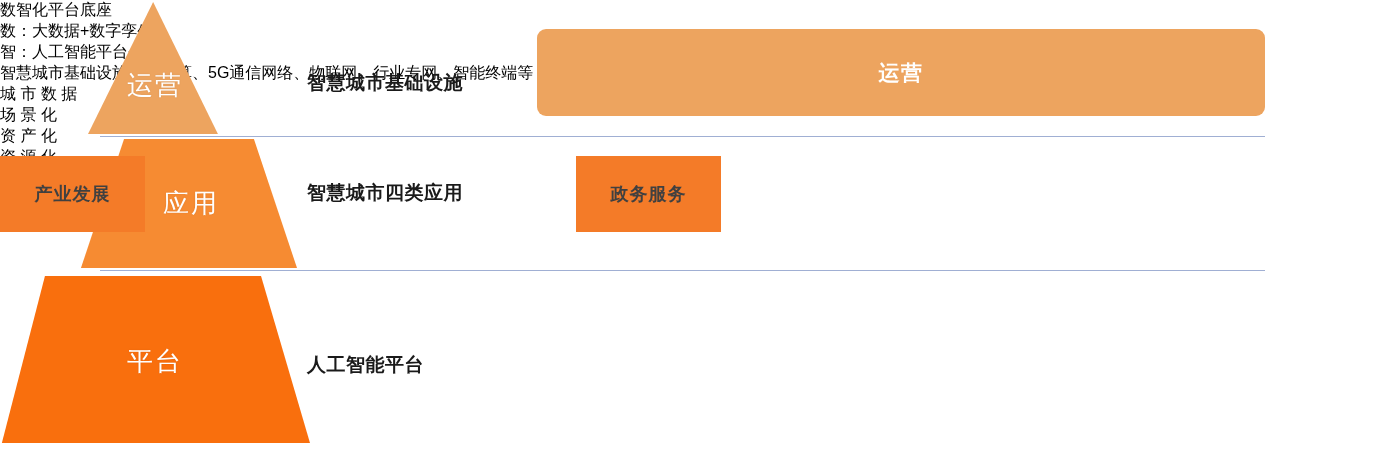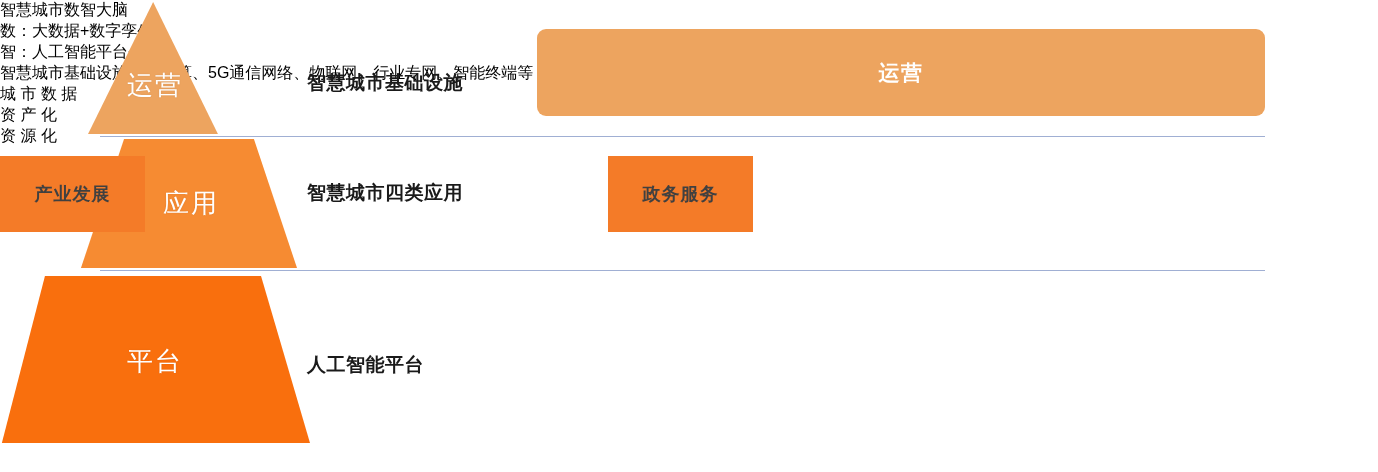--- a/index.html
+++ b/index.html
@@ -118,21 +118,21 @@
     height: 76px;
     background: #f47b28;
     display: flex;
     align-items: center;
     justify-content: center;
     color: #404040;
     font-size: 18px;
     font-weight: bold;
     letter-spacing: 1px;
   }
-  #app-0 { left: 576px; margin-left: 32px; }
+  #app-0 { left: 576px; }
   #app-1 { left": 0; left: 751px; }
   #app-2 { left: 920px; }
   #app-3 { left: 1090px; }
 
   /* down arrows under each app box */
   .app-arrow {
     position: absolute;
     top: 232px;
     width: 62px;
     height: 36px;
@@ -295,21 +295,21 @@
   </div>
 
   <div class="app-arrow" id="arrow-0"></div>
   <div class="app-arrow" id="arrow-1"></div>
   <div class="app-arrow" id="arrow-2"></div>
   <div class="app-arrow" id="arrow-3"></div>
 
   <div id="gray-connector"></div>
 
   <div id="brain-panel">
-    <div id="brain-title">智慧城市数智大脑</div>
+    <div id="brain-title">数智化平台底座</div>
     <div class="brain-card" id="brain-card-0">
       <span>数：大数据+数字孪生</span>
     </div>
     <div class="brain-card" id="brain-card-1">
       <span>智：人工智能平台+算法</span>
     </div>
   </div>
 
   <div id="infra-bar">
     <span>智慧城市基础设施：云计算、5G通信网络、物联网、行业专网、智能终端等</span>
@@ -317,20 +317,25 @@
 
   <div id="green-panel">
 
     <div id="green-side-label">
       <span>城</span>
       <span>市</span>
       <span>数</span>
       <span>据</span>
     </div>
 
+    <div class="green-card" id="green-card-0">
+      <span>场</span>
+      <span>景</span>
+      <span>化</span>
+    </div>
 
     <div class="green-arrow" id="green-arrow-0"></div>
 
     <div class="green-card" id="green-card-1">
       <span>资</span>
       <span>产</span>
       <span>化</span>
     </div>
 
     <div class="green-arrow" id="green-arrow-1"></div>

